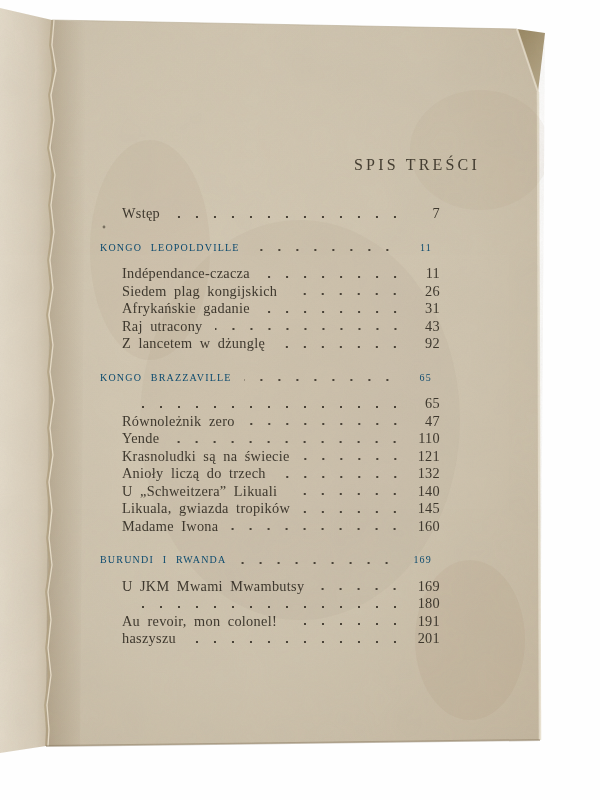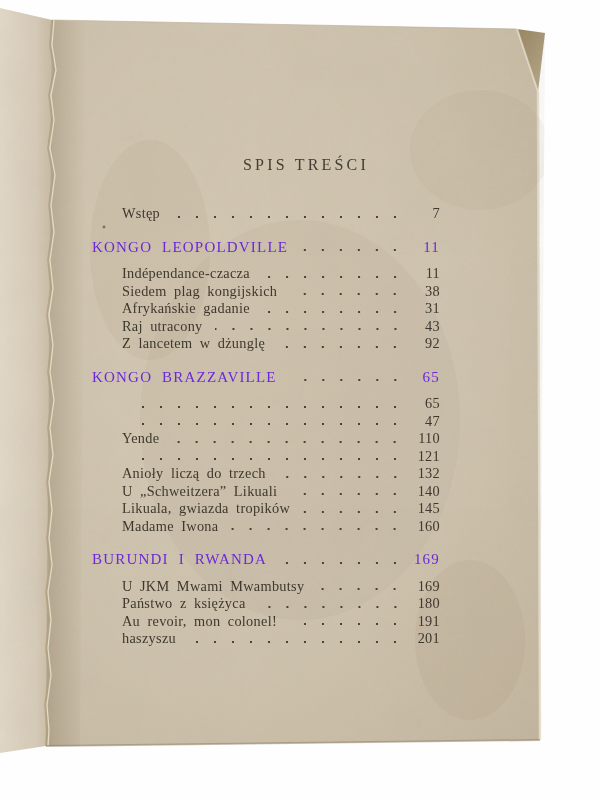--- a/index.html
+++ b/index.html
@@ -8,36 +8,36 @@
     background:#fefefe;
     font-family:"Liberation Serif", serif;
   }
   .book-svg { position:absolute; left:0; top:0; }
 
   .toc {
     position:absolute; left:92px; top:156px; width:348px;
     color:#3e382e;
   }
   .title {
-    margin:0; text-align:center; transform:translateX(40px);
+    margin:0; text-align:right; transform:translateX(40px);
     font-size:16px; font-weight:normal; letter-spacing:0.2em;
     color:#443d31;
   }
   .rows { margin-top:31px; }
   .row {
     display:flex; align-items:flex-start;
     line-height:17.5px; font-size:14.3px;
     letter-spacing:0.3px; word-spacing:3.5px;
     color:#3e382e;
   }
   .row.entry { padding-left:30px; }
   .row.section {
-    margin:16px 0 9px; padding-left:0;
-    font-size:15px; letter-spacing:1.2px; word-spacing:5px;
-    color:#6d28d9;
+    margin:16px 8px 9px; padding-left:0;
+    font-size:10px; letter-spacing:1.2px; word-spacing:5px;
+    color:#0c4a6e;
   }
   .label { flex:0 0 auto; white-space:nowrap; }
   .leader {
     flex:1 1 auto; align-self:stretch; margin:0 4px 0 12px;
     background-image:radial-gradient(circle, #494237 1.15px, rgba(0,0,0,0) 1.5px);
     background-size:18px 4px;
     background-repeat:repeat-x;
     background-position:right 2px bottom 4px;
   }
   .pagenum { flex:0 0 30px; text-align:right; white-space:nowrap; }
@@ -124,21 +124,21 @@
           <span class="pagenum">11</span>
         </div>
         <div class="row entry">
           <span class="label">Indépendance-czacza</span>
           <span class="leader"></span>
           <span class="pagenum">11</span>
         </div>
         <div class="row entry">
           <span class="label">Siedem plag kongijskich</span>
           <span class="leader"></span>
-          <span class="pagenum">38</span>
+          <span class="pagenum">26</span>
         </div>
         <div class="row entry">
           <span class="label">Afrykańskie gadanie</span>
           <span class="leader"></span>
           <span class="pagenum">31</span>
         </div>
         <div class="row entry">
           <span class="label">Raj utracony</span>
           <span class="leader"></span>
           <span class="pagenum">43</span>
@@ -151,29 +151,31 @@
         <div class="row section">
           <span class="label">KONGO BRAZZAVILLE</span>
           <span class="leader"></span>
           <span class="pagenum">65</span>
         </div>
         <div class="row entry">
           <span class="leader"></span>
           <span class="pagenum">65</span>
         </div>
         <div class="row entry">
+          <span class="label">Równoleżnik zero</span>
           <span class="leader"></span>
           <span class="pagenum">47</span>
         </div>
         <div class="row entry">
           <span class="label">Yende</span>
           <span class="leader"></span>
           <span class="pagenum">110</span>
         </div>
         <div class="row entry">
+          <span class="label">Krasnoludki są na świecie</span>
           <span class="leader"></span>
           <span class="pagenum">121</span>
         </div>
         <div class="row entry">
           <span class="label">Anioły liczą do trzech</span>
           <span class="leader"></span>
           <span class="pagenum">132</span>
         </div>
         <div class="row entry">
           <span class="label">U „Schweitzera” Likuali</span>
@@ -194,21 +196,20 @@
           <span class="label">BURUNDI I RWANDA</span>
           <span class="leader"></span>
           <span class="pagenum">169</span>
         </div>
         <div class="row entry">
           <span class="label">U JKM Mwami Mwambutsy</span>
           <span class="leader"></span>
           <span class="pagenum">169</span>
         </div>
         <div class="row entry">
-          <span class="label">Państwo z księżyca</span>
           <span class="leader"></span>
           <span class="pagenum">180</span>
         </div>
         <div class="row entry">
           <span class="label">Au revoir, mon colonel!</span>
           <span class="leader"></span>
           <span class="pagenum">191</span>
         </div>
         <div class="row entry">
           <span class="label">haszyszu</span>

